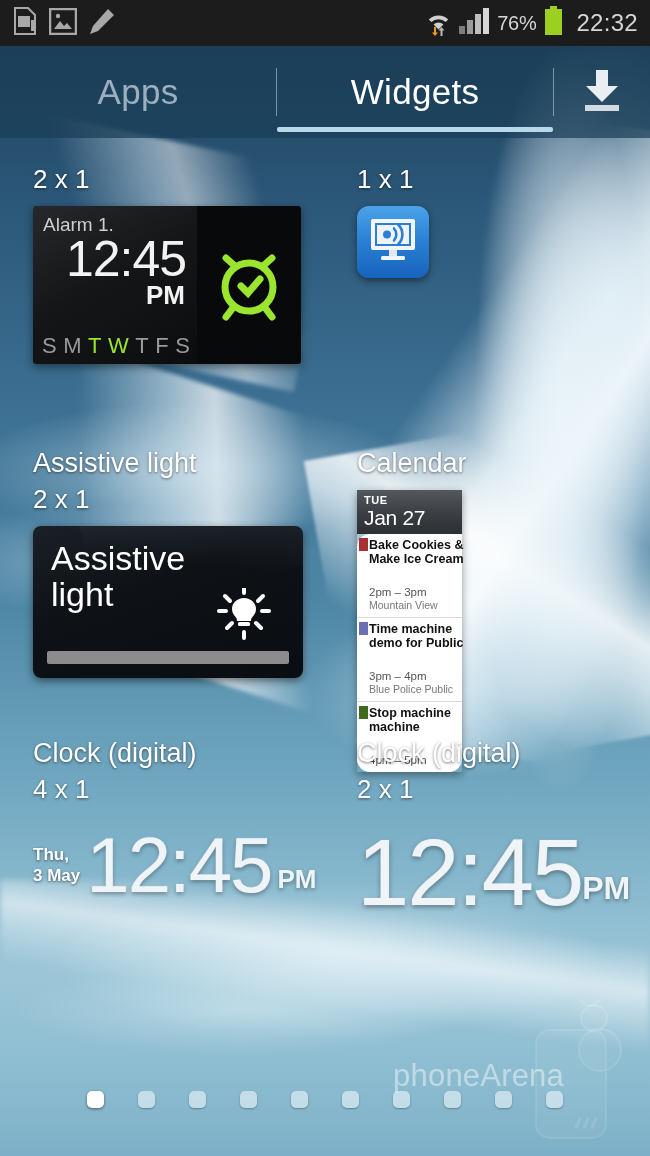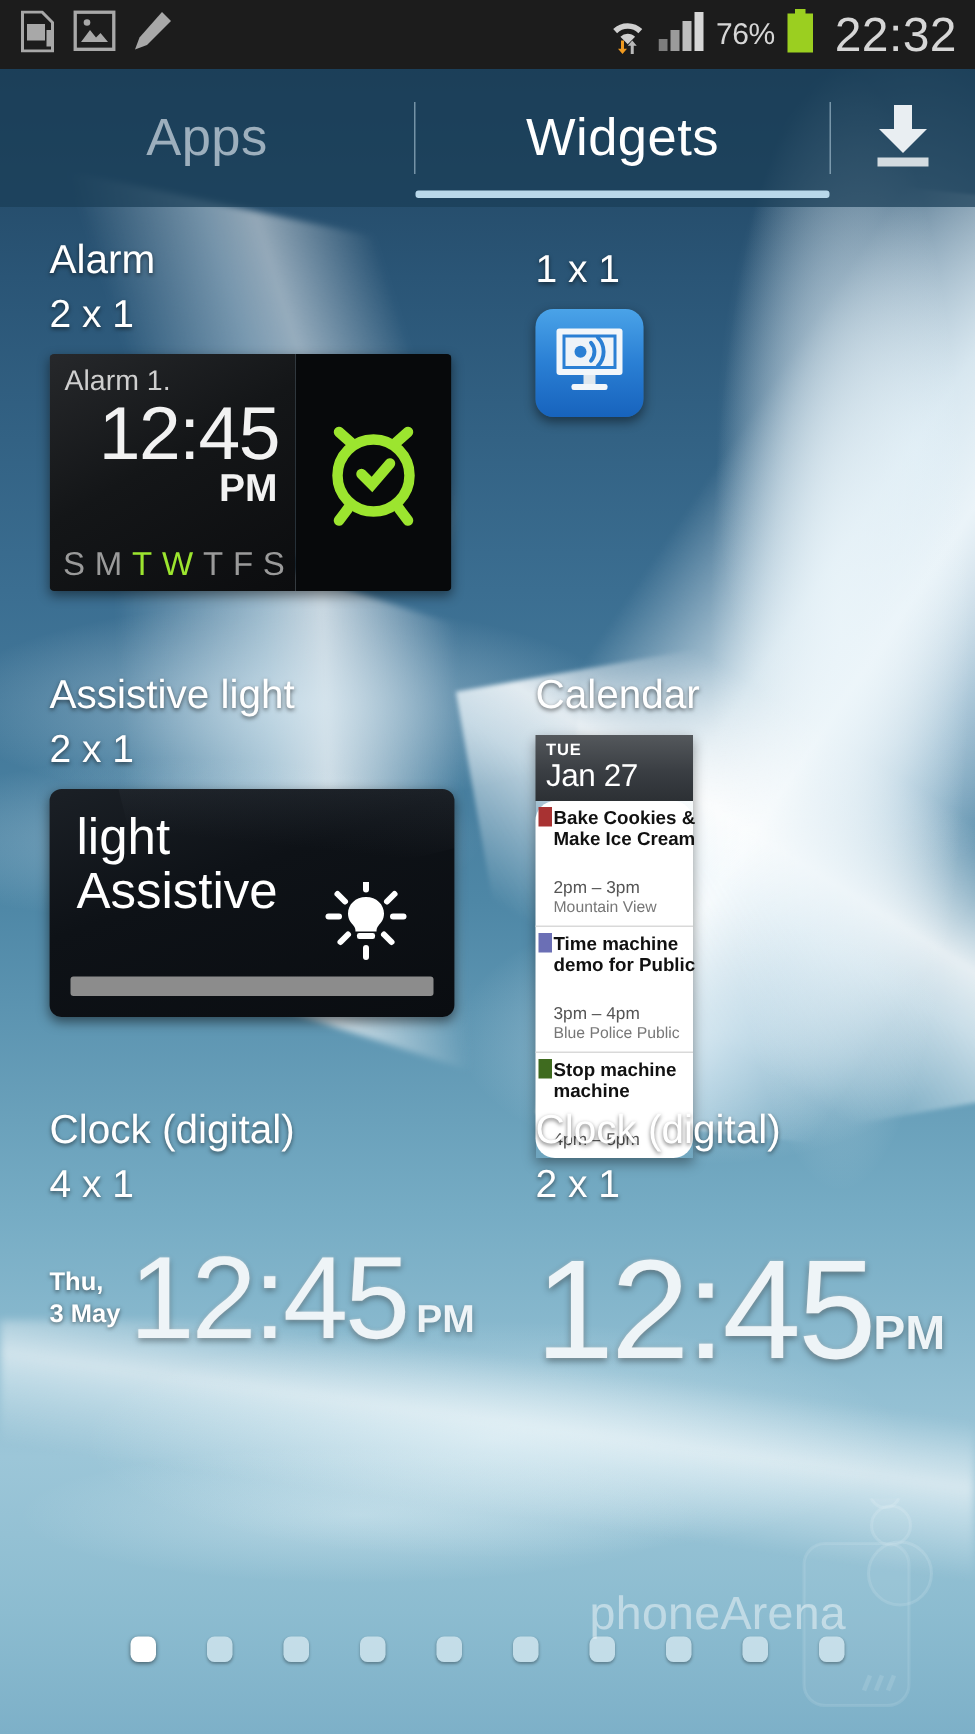--- a/index.html
+++ b/index.html
@@ -70,21 +70,21 @@
   .statusbar{
     position:absolute; left:0; top:0; width:650px; height:46px;
     background:#1c1c1c;
     display:flex; align-items:center;
     padding:0 12px;
     z-index:40;
   }
   .sb-left{ display:flex; align-items:center; gap:11px; }
   .sb-right{ margin-left:auto; display:flex; align-items:center; gap:7px; }
   .sb-pct{ color:#d6d6d6; font-size:20px; letter-spacing:-.3px; }
-  .sb-clock{ color:#d6d6d6; font-size:32px; letter-spacing:.3px; margin-left:5px; }
+  .sb-clock{ color:#d6d6d6; font-size:24px; letter-spacing:.3px; margin-left:5px; }
 
   
   .tabbar{
     position:absolute; left:0; top:46px; width:650px; height:92px;
     background:rgba(26,62,88,.72);
     display:flex; align-items:stretch;
     z-index:30;
   }
   .tab{
     flex:1 1 0;
@@ -322,21 +322,20 @@
           <path d="M20 6h12v16h10L26 38 10 22h10z" fill="#e9eef2"></path>
           <rect x="9" y="41" width="34" height="6" fill="#d3dbe0"></rect>
         </svg>
       </span>
     </div>
   </div>
 
   <div class="grid">
 
     <div class="cell" style="left:33px; top:20px;">
-      <div class="w-name">Alarm</div>
       <div class="w-size">2 x 1</div>
       <div class="w-preview">
         <div class="alarm-w">
           <div class="alarm-left">
             <div class="alarm-label">Alarm 1.</div>
             <div class="alarm-time">12:45</div>
             <div class="alarm-pm">PM</div>
             <div class="alarm-days">
               <span>S</span>
               <span>M</span>
@@ -383,22 +382,22 @@
           </span>
         </div>
       </div>
     </div>
 
     <div class="cell" style="left:33px; top:310px;">
       <div class="w-name">Assistive light</div>
       <div class="w-size">2 x 1</div>
       <div class="w-preview">
         <div class="assist-w">
+          <div class="assist-text">Assistive</div>
           <div class="assist-text">light</div>
-          <div class="assist-text">Assistive</div>
           <span class="assist-bulb">
             <svg width="58" height="56" viewBox="0 0 58 56">
               <path d="M29 10c7 0 12 5 12 11 0 4-2 6-3.6 8-1.2 1.5-1.4 2.6-1.4 4h-14c0-1.4-.2-2.5-1.4-4C19 27 17 25 17 21c0-6 5-11 12-11z" fill="#ffffff"></path>
               <rect x="23" y="34" width="12" height="4" rx="1.5" fill="#ffffff"></rect>
               <g stroke="#ffffff" stroke-width="4" stroke-linecap="round">
                 <line x1="29" y1="0" x2="29" y2="5"></line>
                 <line x1="4" y1="23" x2="11" y2="23"></line>
                 <line x1="47" y1="23" x2="54" y2="23"></line>
                 <line x1="10" y1="8" x2="15" y2="13"></line>
                 <line x1="48" y1="8" x2="43" y2="13"></line>

